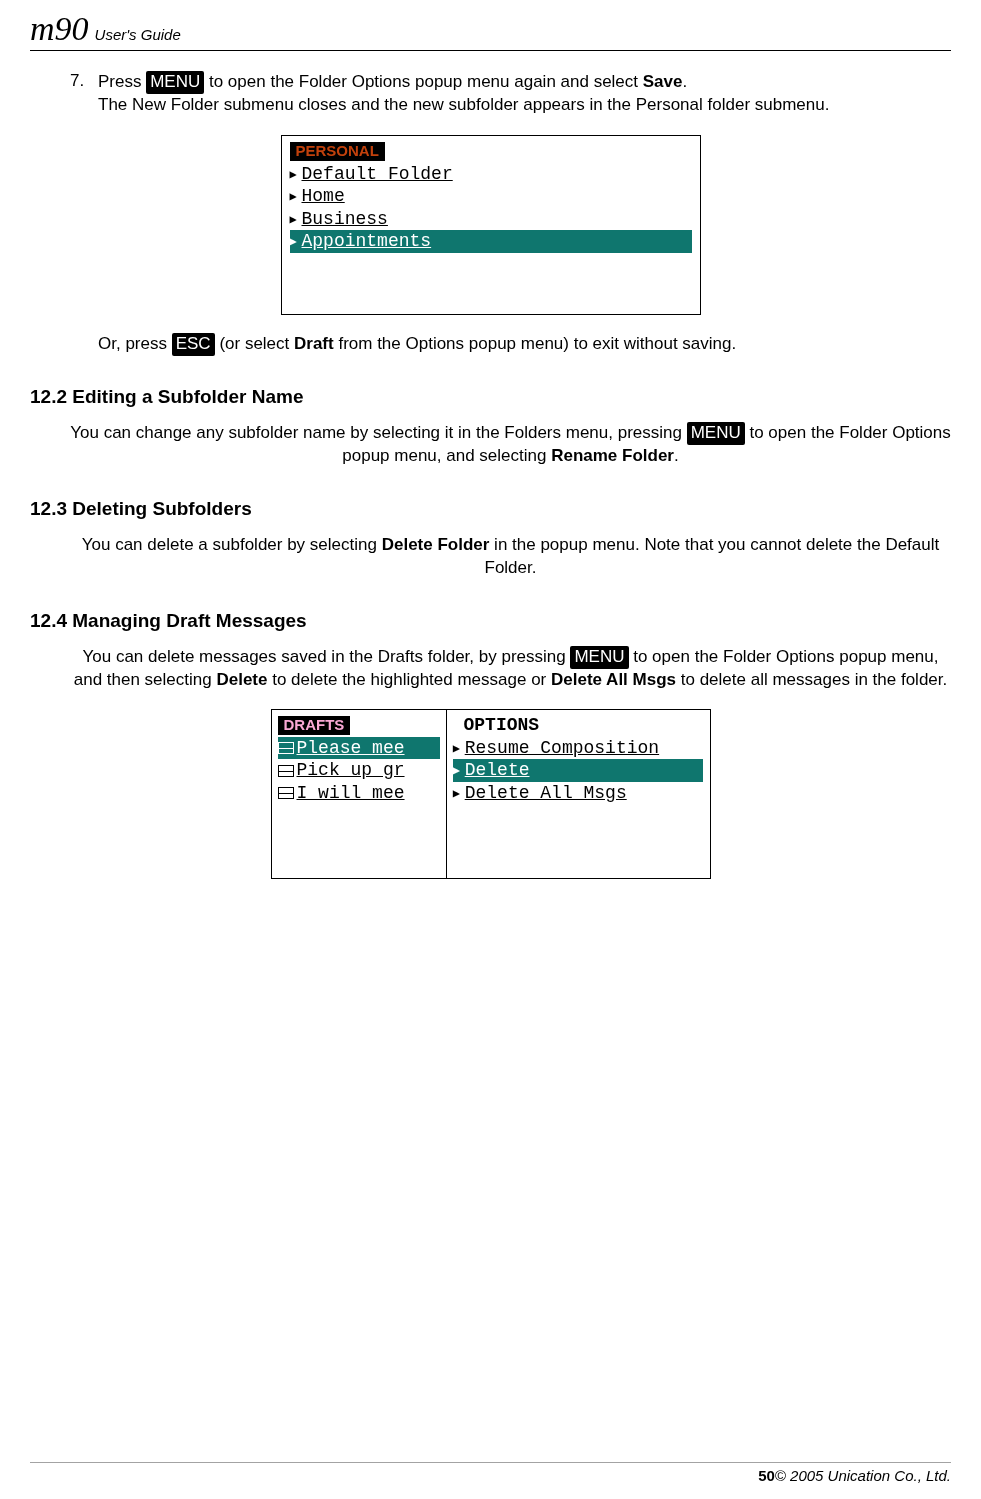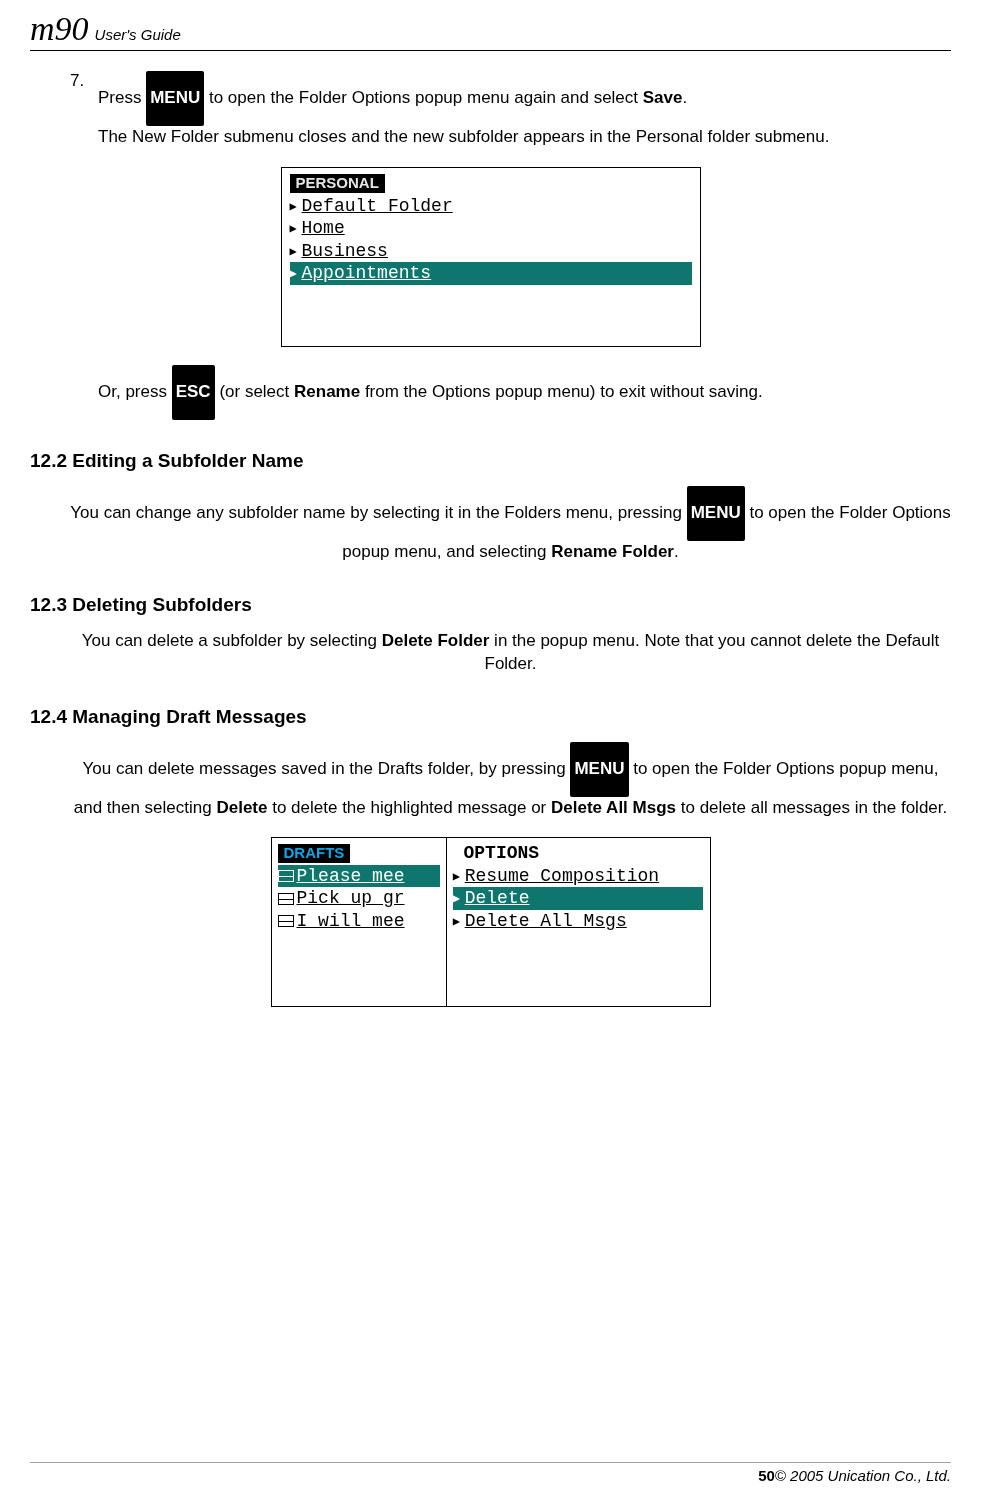--- a/index.html
+++ b/index.html
@@ -48,40 +48,40 @@
     font-size: 17px;
   }
   .step-text {
     font-size: 17px;
     line-height: 1.35;
   }
   .key {
     display: inline-block;
     background: #000;
     color: #fff;
-    font-weight: bold;
-    padding: 16px 4px;
+    font-weight: normal;
+    padding: 0 4px;
     border-radius: 2px;
   }
   .bold { font-weight: bold; }
   .screen-box {
     border: 1px solid #000;
     width: 420px;
     margin: 18px auto;
     min-height: 180px;
     padding: 4px 8px 8px 8px;
     box-sizing: border-box;
     font-family: "Courier New", monospace;
     font-size: 18px;
     line-height: 1.25;
   }
   .screen-title {
     display: inline-block;
     background: #000;
-    color: #e5e5e5;
+    color: #c2410c;
     font-weight: bold;
     padding: 0 6px;
     font-family: Arial, sans-serif;
     font-size: 15px;
     margin-bottom: 2px;
   }
   .screen-line {
     white-space: nowrap;
     text-decoration: underline;
   }
@@ -136,21 +136,21 @@
   .pane.right {
     width: 60%;
   }
   .pane-title {
     font-weight: bold;
     font-family: "Courier New", monospace;
     font-size: 18px;
   }
   .pane-title.inv {
     background: #000;
-    color: #0ea5e9;
+    color: #f9a8d4;
     font-family: Arial, sans-serif;
     font-size: 15px;
     padding: 0 6px;
     display: inline-block;
   }
   .mail-icon {
     display: inline-block;
     width: 14px;
     height: 10px;
     border: 1px solid currentColor;
@@ -206,21 +206,21 @@
 
   <div class="screen-box">
     <div><span class="screen-title">PERSONAL</span></div>
     <div class="screen-line caret">Default Folder</div>
     <div class="screen-line caret">Home</div>
     <div class="screen-line caret">Business</div>
     <div class="screen-line caret sel">Appointments</div>
   </div>
 
   <div class="indent-para">
-    <span>Or, press </span><span class="key">ESC</span><span> (or select </span><span class="bold">Rename</span><span> from the Options popup menu) to exit without saving.</span>
+    <span>Or, press </span><span class="key">ESC</span><span> (or select </span><span class="bold">Draft</span><span> from the Options popup menu) to exit without saving.</span>
   </div>
 
   <div class="section-heading">12.2  Editing a Subfolder Name</div>
   <div class="body-para">
     <span>You can change any subfolder name by selecting it in the Folders menu, pressing </span><span class="key">MENU</span><span> to open the Folder Options popup menu, and selecting </span><span class="bold">Rename Folder</span><span>.</span>
   </div>
 
   <div class="section-heading">12.3  Deleting Subfolders</div>
   <div class="body-para">
     <span>You can delete a subfolder by selecting </span><span class="bold">Delete Folder</span><span> in the popup menu. Note that you cannot delete the Default Folder.</span>

